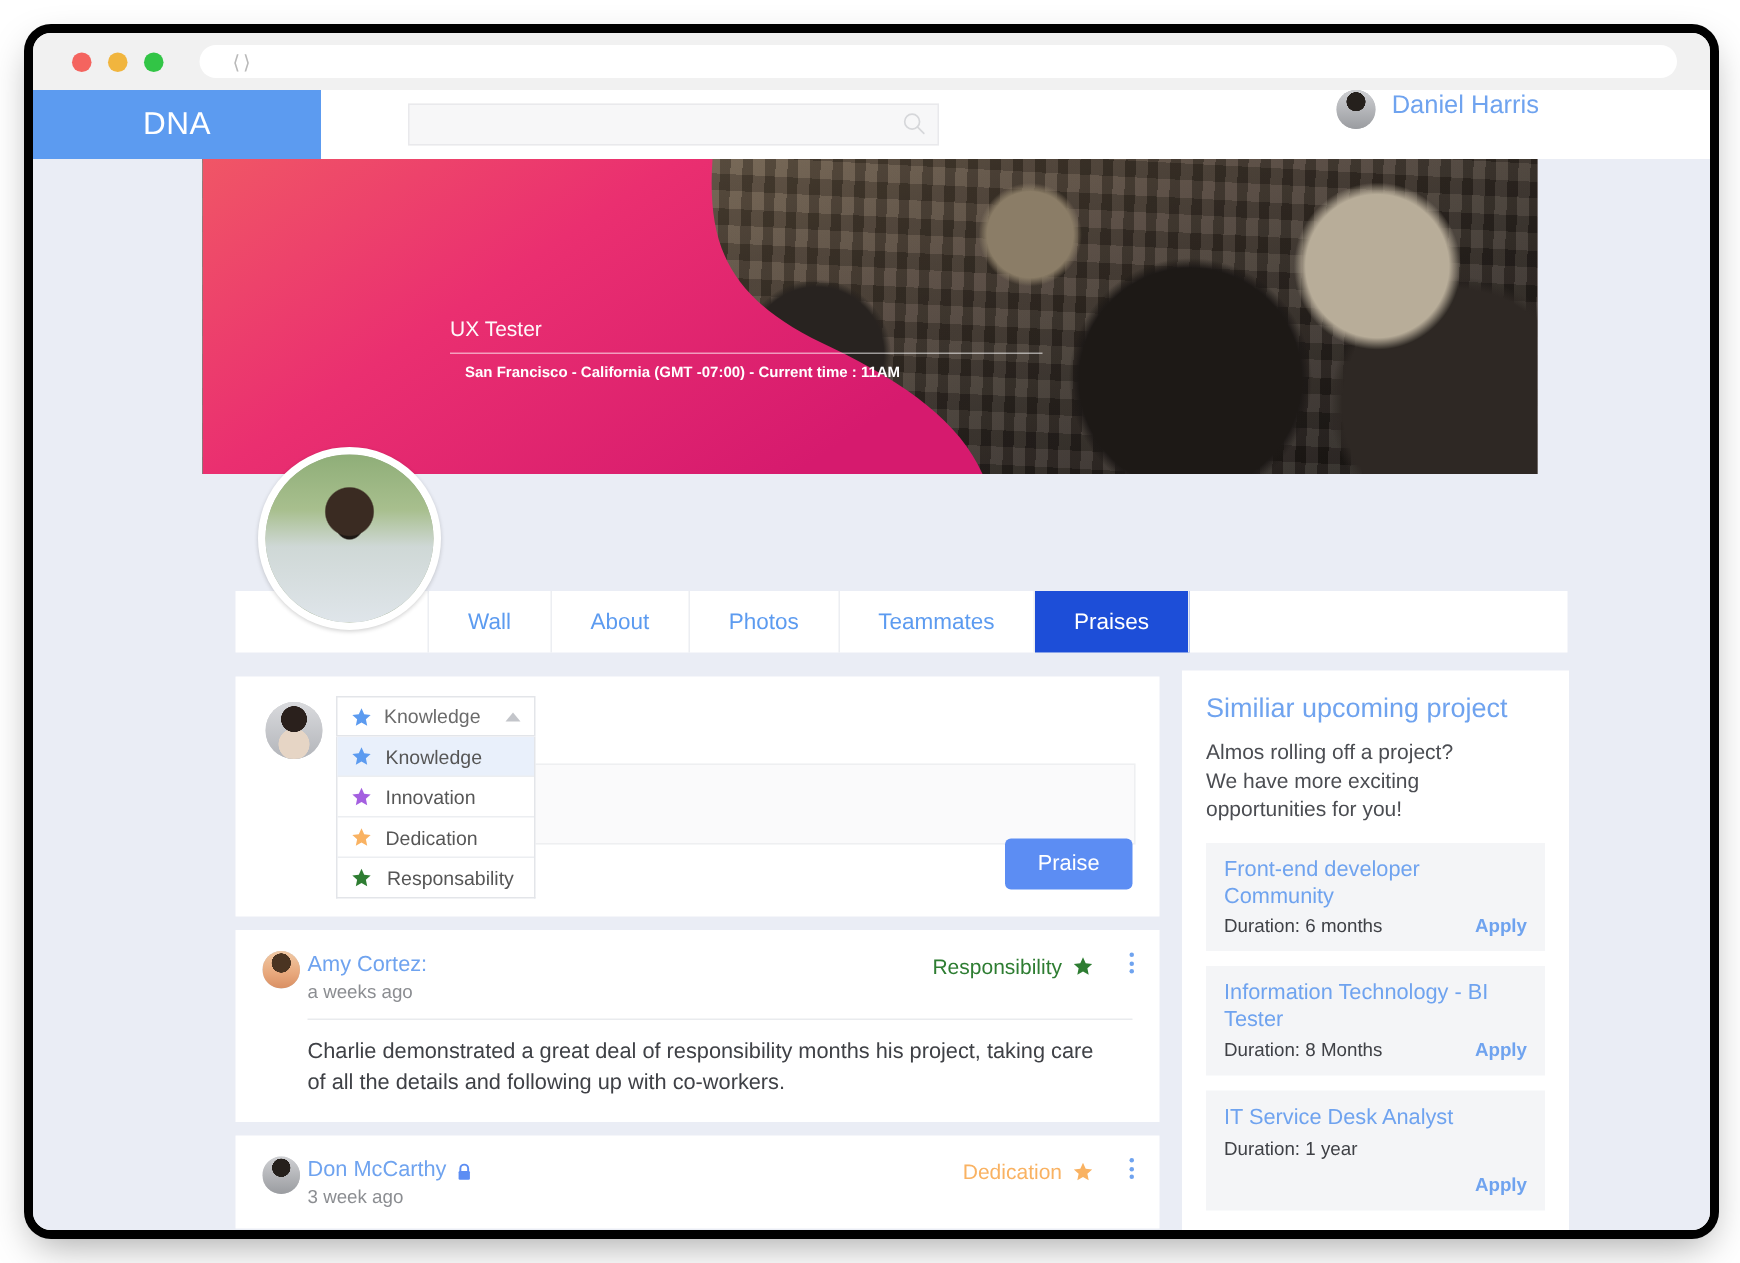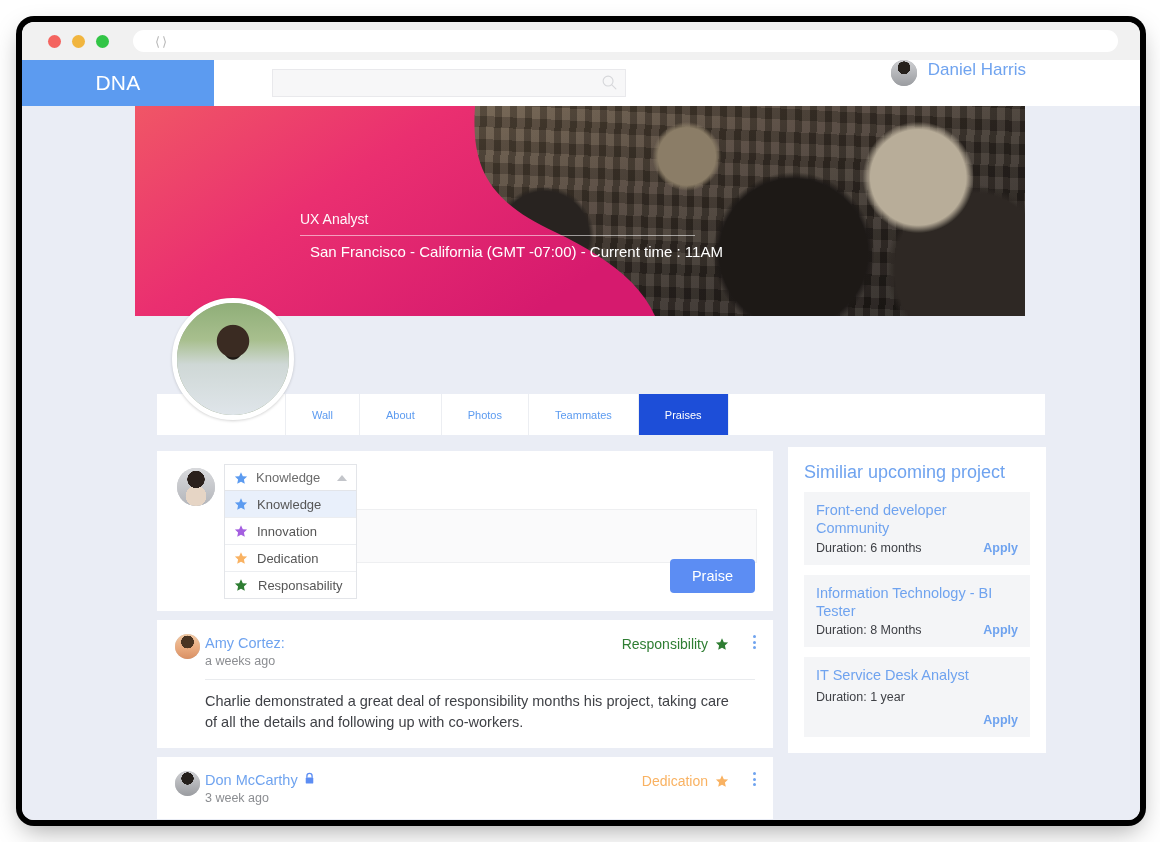--- a/index.html
+++ b/index.html
@@ -147,21 +147,21 @@
     left: 278px; top: 102px;
     color: #ffffff;
     width: 440px;
   }
   .identity .pname { font-size: 26px; line-height: 1.12; letter-spacing: .2px; }
   .identity .prole { font-size: 14px; margin-top: 3px; opacity: .97; }
   .identity .hr {
     height: 1px; background: rgba(255,255,255,.55);
     margin: 8px 0 7px 0; width: 395px;
   }
-  .identity .ploc { font-size: 15px; margin-left: 10px; }
+  .identity .ploc { font-size: 10px; margin-left: 10px; font-weight: bold; }
 
   
   .profile-avatar {
     position: absolute;
     left: 150px; top: 192px;
     width: 112px; height: 112px;
     border-radius: 50%;
     border: 5px solid #ffffff;
     overflow: hidden;
     background: #99a98a;
@@ -183,21 +183,21 @@
     width: 888px; height: 41px;
     background: #ffffff;
     display: flex; align-items: stretch;
     z-index: 3;
   }
   .tabstrip .spacer { width: 128px; border-right: 1px solid #eceef2; }
   .tab {
     display: flex; align-items: center; justify-content: center;
     padding: 0 26px;
     color: #5c9bf0;
-    font-size: 11px;
+    font-size: 15px;
     border-right: 1px solid #eceef2;
     cursor: pointer;
     white-space: nowrap;
   }
   .tab.active { background: #1d4ed8; color: #ffffff; }
 
   
   .feedcol {
     position: absolute;
     left: 135px; top: 345px;
@@ -313,21 +313,21 @@
       radial-gradient(circle at 50% 30%, #25201c 0 28%, transparent 29%),
       linear-gradient(180deg, #cfd0d3 0%, #9a9ca0 100%); }
 
   .post .p-head {
     margin-left: 30px;
     display: flex; align-items: flex-start; justify-content: space-between;
     padding-right: 26px;
   }
   .p-name {
     color: #6fa3ef; font-size: 14.5px;
-    display: inline-flex; align-items: flex-start; gap: 6px;
+    display: inline-flex; align-items: flex-end; gap: 6px;
   }
   .p-time { color: #8b8d91; font-size: 12.5px; margin-top: 2px; }
   .p-badge {
     display: inline-flex; align-items: center; gap: 7px;
     font-size: 14px; white-space: nowrap;
     margin-top: 2px;
   }
   .kebab {
     position: absolute; right: 12px; top: 13px;
     width: 14px; height: 18px;
@@ -416,21 +416,21 @@
                   <stop offset="45%" stop-color="#ea2f70"></stop>
                   <stop offset="100%" stop-color="#d61a6e"></stop>
                 </linearGradient>
               </defs>
               <path d="M0,0 L340,0 C336,60 352,95 420,126 C470,150 505,176 520,210 L0,210 Z" fill="url(#pk)"></path>
             </svg>
           </div>
         </div>
 
         <div class="identity">
-          <div class="prole">UX Analyst</div>
+          <div class="prole">UX Tester</div>
           <div class="hr"></div>
           <div class="ploc">San Francisco - California (GMT -07:00) - Current time : 11AM</div>
         </div>
 
         <div class="profile-avatar">
           <span class="pic"></span>
         </div>
 
         <div class="tabstrip">
           <div class="spacer"></div>
@@ -560,20 +560,23 @@
                 <i></i>
               </div>
           </div>
 
         </div>
 
         <div class="sidecol">
 
           <div class="sidecard">
             <div class="sc-title">Similiar upcoming project</div>
+            <div class="sc-sub" style="white-space:pre-line;">Almos rolling off a project?
+We have more exciting
+opportunities for you!</div>
 
             <div class="joblist">
 
               <div class="job">
                 <div class="job-title">Front-end developer Community</div>
                 <div class="job-foot">
                   <span class="job-dur">Duration: 6 months</span>
                   <span class="apply">Apply</span>
                 </div>
               </div>

